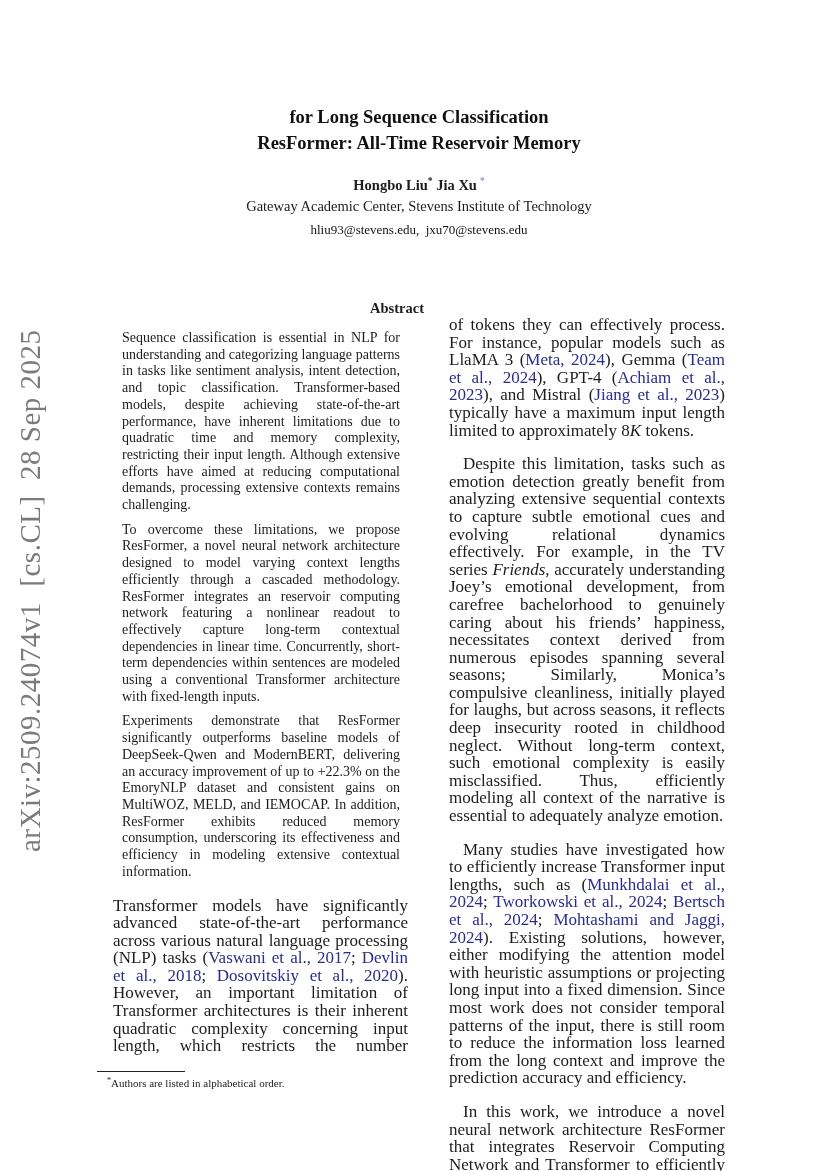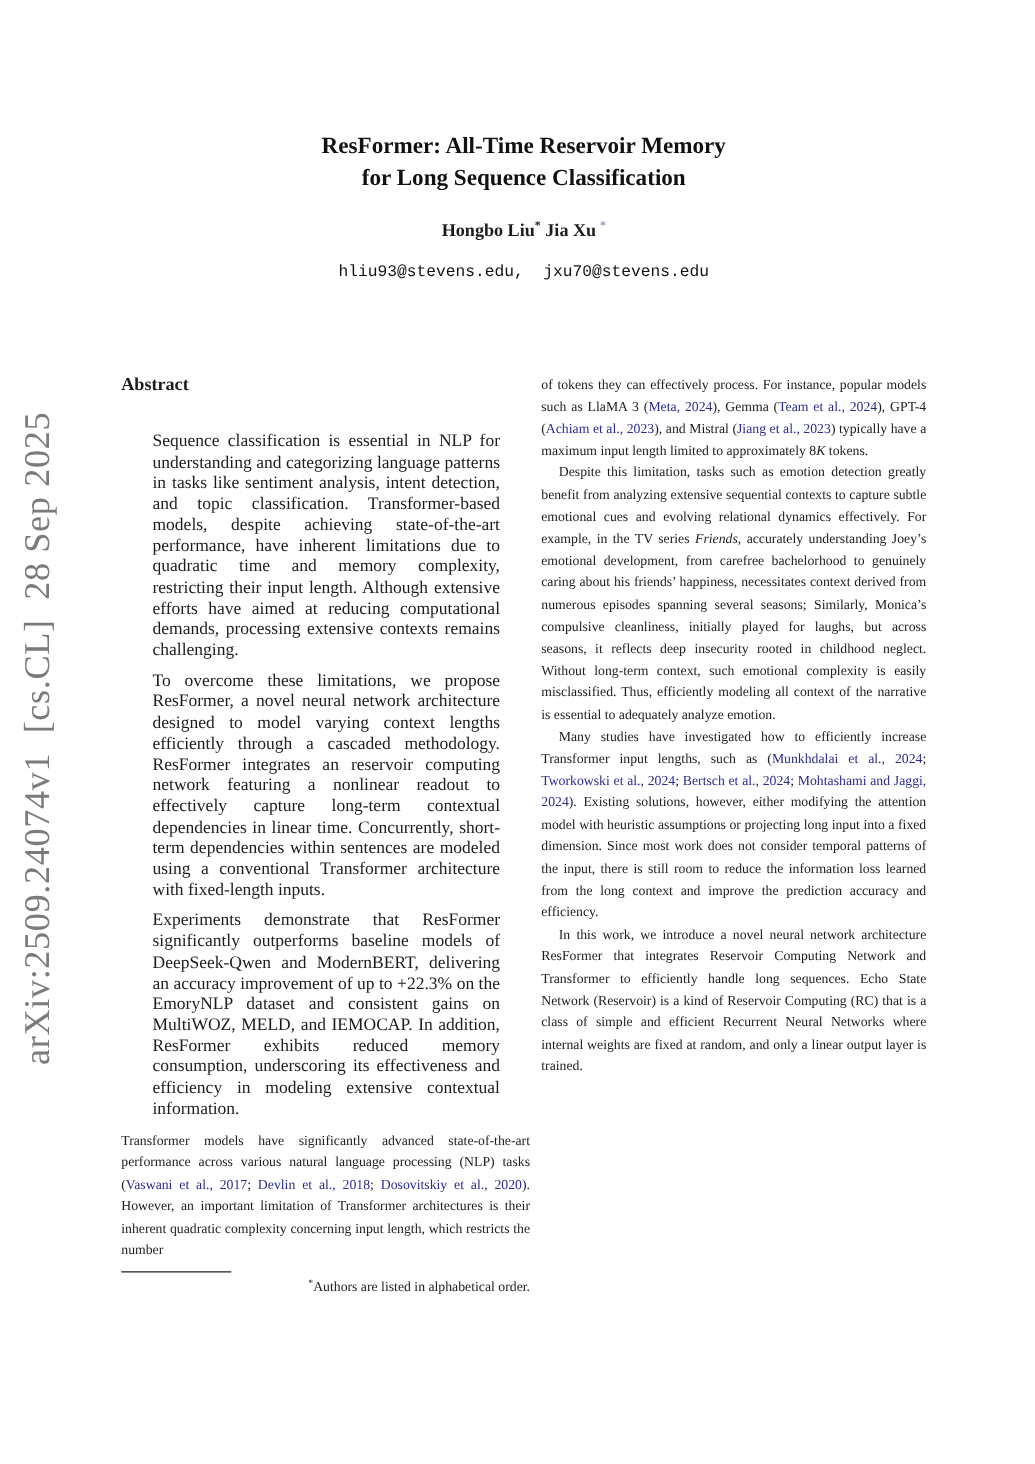--- a/index.html
+++ b/index.html
@@ -35,79 +35,80 @@
   .title-line {
     font-size: 18.5px; font-weight: bold;
     line-height: 26px; color: #111;
   }
   .authors { margin-top: 20px; font-size: 14.5px; font-weight: bold; }
   .author + .author { }
   .mark { font-size: 9.5px; vertical-align: 6px; font-weight: bold; }
   .mark-light { color: #9595c8; margin-left: 3px; }
   .affil { font-size: 14.5px; line-height: 21.5px; margin-top: 2px; }
   .emails {
-    margin-top: 16px;
-    font-family: Liberation Mono, monospace;
+    margin-top: 4px;
+    font-family: Liberation Serif, serif;
     font-size: 13px; white-space: pre; color: #111;
   }
 
   
   .col { position: absolute; top: 300px; }
   .col-left  { left: 97px;  width: 327px; }
   .col-right { left: 433px; width: 308px; }
 
   .abs-heading {
-    text-align: left; font-weight: bold; font-size: 14.5px;
-    margin: 0 0 29px 0;
+    text-align: right; font-weight: bold; font-size: 14.5px;
+    margin: 0 0 13px 0;
   }
   .abstract p {
     margin: 0 24px 8px 25px;
     font-size: 14px; line-height: 16.7px;
     text-align: justify;
     hyphens: auto;
   }
 
   .section-heading {
     font-size: 14.5px; font-weight: bold;
     margin: 14px 0 10px 0;
   }
   .section-heading .h-num { margin-right: 17px; }
 
   .body-par {
-    font-size: 11px; line-height: 17.6px;
-    text-align: justify; margin: 0;
+    font-size: 17px; line-height: 17.6px;
+    text-align: justify; margin: 16px;
     hyphens: auto;
   }
   .cut { text-align-last: justify; }
   .indent { text-indent: 14px; font-family: Liberation Serif, serif; }
 
   .cite { color: #2b2b8c; }
   .it { font-style: italic; }
 
   
-  .footnote { margin-top: 7px; text-align: right; }
+  .footnote { margin-top: 7px; }
   .footnote-rule {
     width: 88px; border: 0; border-top: 1.2px solid #222;
     margin: 0 0 4px 0;
   }
   .footnote-text { font-size: 11px; text-indent: 10px; margin: 0; }
   .footnote-text .fn-mark { font-size: 8px; vertical-align: 4px; }
 </style>
 </head>
 <body>
 
 <div class="watermark">arXiv:2509.24074v1  [cs.CL]  28 Sep 2025</div>
 
 <div class="header">
+  <div class="title-line">for Long Sequence Classification</div>
   <div class="title-line">ResFormer: All-Time Reservoir Memory</div>
-  <div class="title-line">for Long Sequence Classification</div>
   <div class="authors">
     <span class="author"><span>Hongbo Liu</span><span class="mark">*</span></span>
     <span class="author"><span>Jia Xu</span><span class="mark mark-light">*</span></span>
   </div>
+  <div class="affil">Gateway Academic Center, Stevens Institute of Technology</div>
   <div class="emails">hliu93@stevens.edu,  jxu70@stevens.edu</div>
 </div>
 
 <div class="col col-left">
   <div class="abstract">
     <div class="abs-heading">Abstract</div>
     <p>Sequence classification is essential in NLP for understanding and categorizing language patterns in tasks like sentiment analysis, intent detection, and topic classification. Transformer-based models, despite achieving state-of-the-art performance, have inherent limitations due to quadratic time and memory complexity, restricting their input length. Although extensive efforts have aimed at reducing computational demands, processing extensive contexts remains challenging.</p>
     <p>To overcome these limitations, we propose ResFormer, a novel neural network architecture designed to model varying context lengths efficiently through a cascaded methodology. ResFormer integrates an reservoir computing network featuring a nonlinear readout to effectively capture long-term contextual dependencies in linear time. Concurrently, short-term dependencies within sentences are modeled using a conventional Transformer architecture with fixed-length inputs.</p>
     <p>Experiments demonstrate that ResFormer significantly outperforms baseline models of DeepSeek-Qwen and ModernBERT, delivering an accuracy improvement of up to +22.3% on the EmoryNLP dataset and consistent gains on MultiWOZ, MELD, and IEMOCAP. In addition, ResFormer exhibits reduced memory consumption, underscoring its effectiveness and efficiency in modeling extensive contextual information.</p>
   </div>

